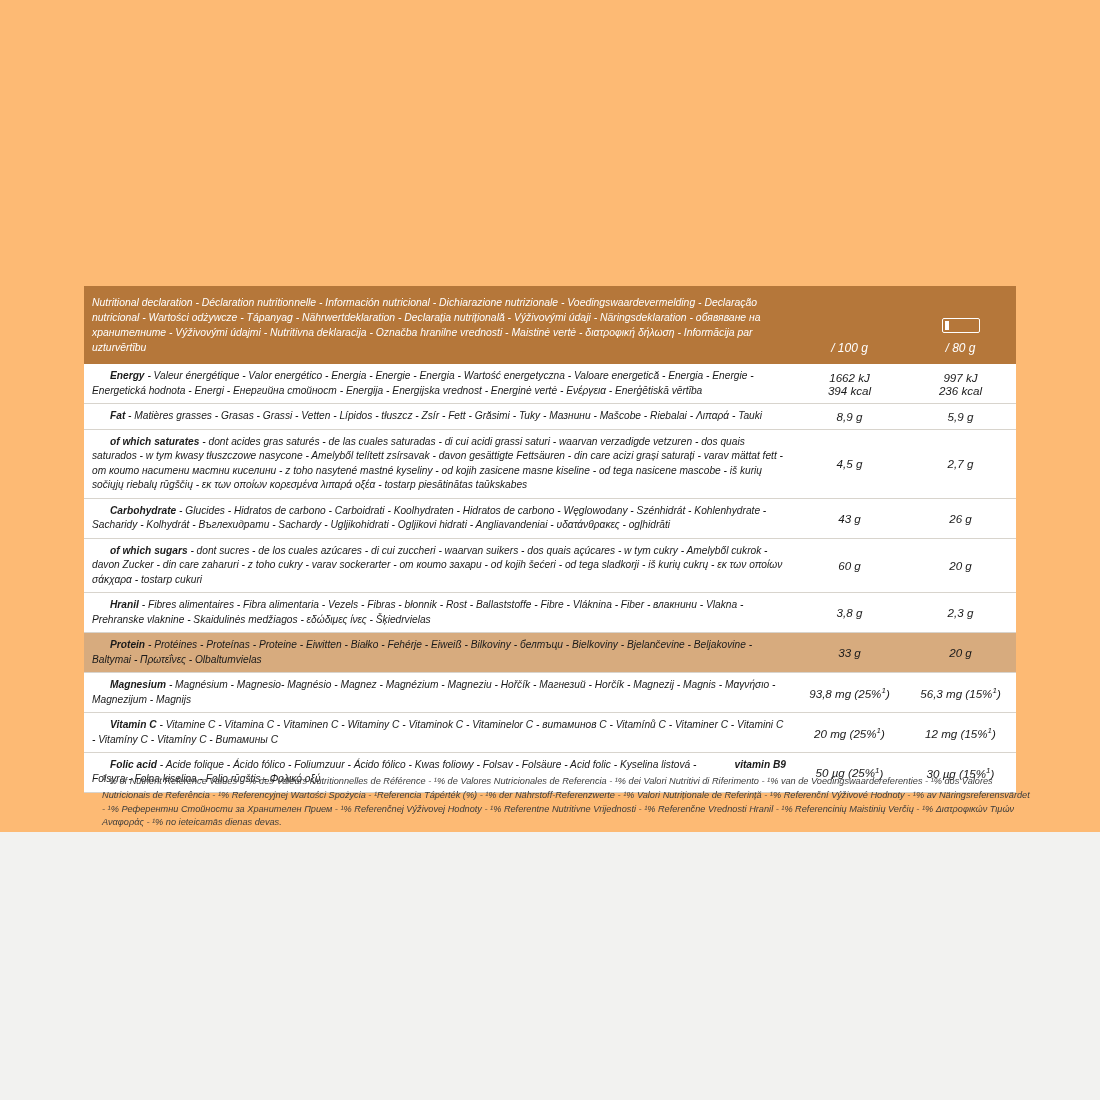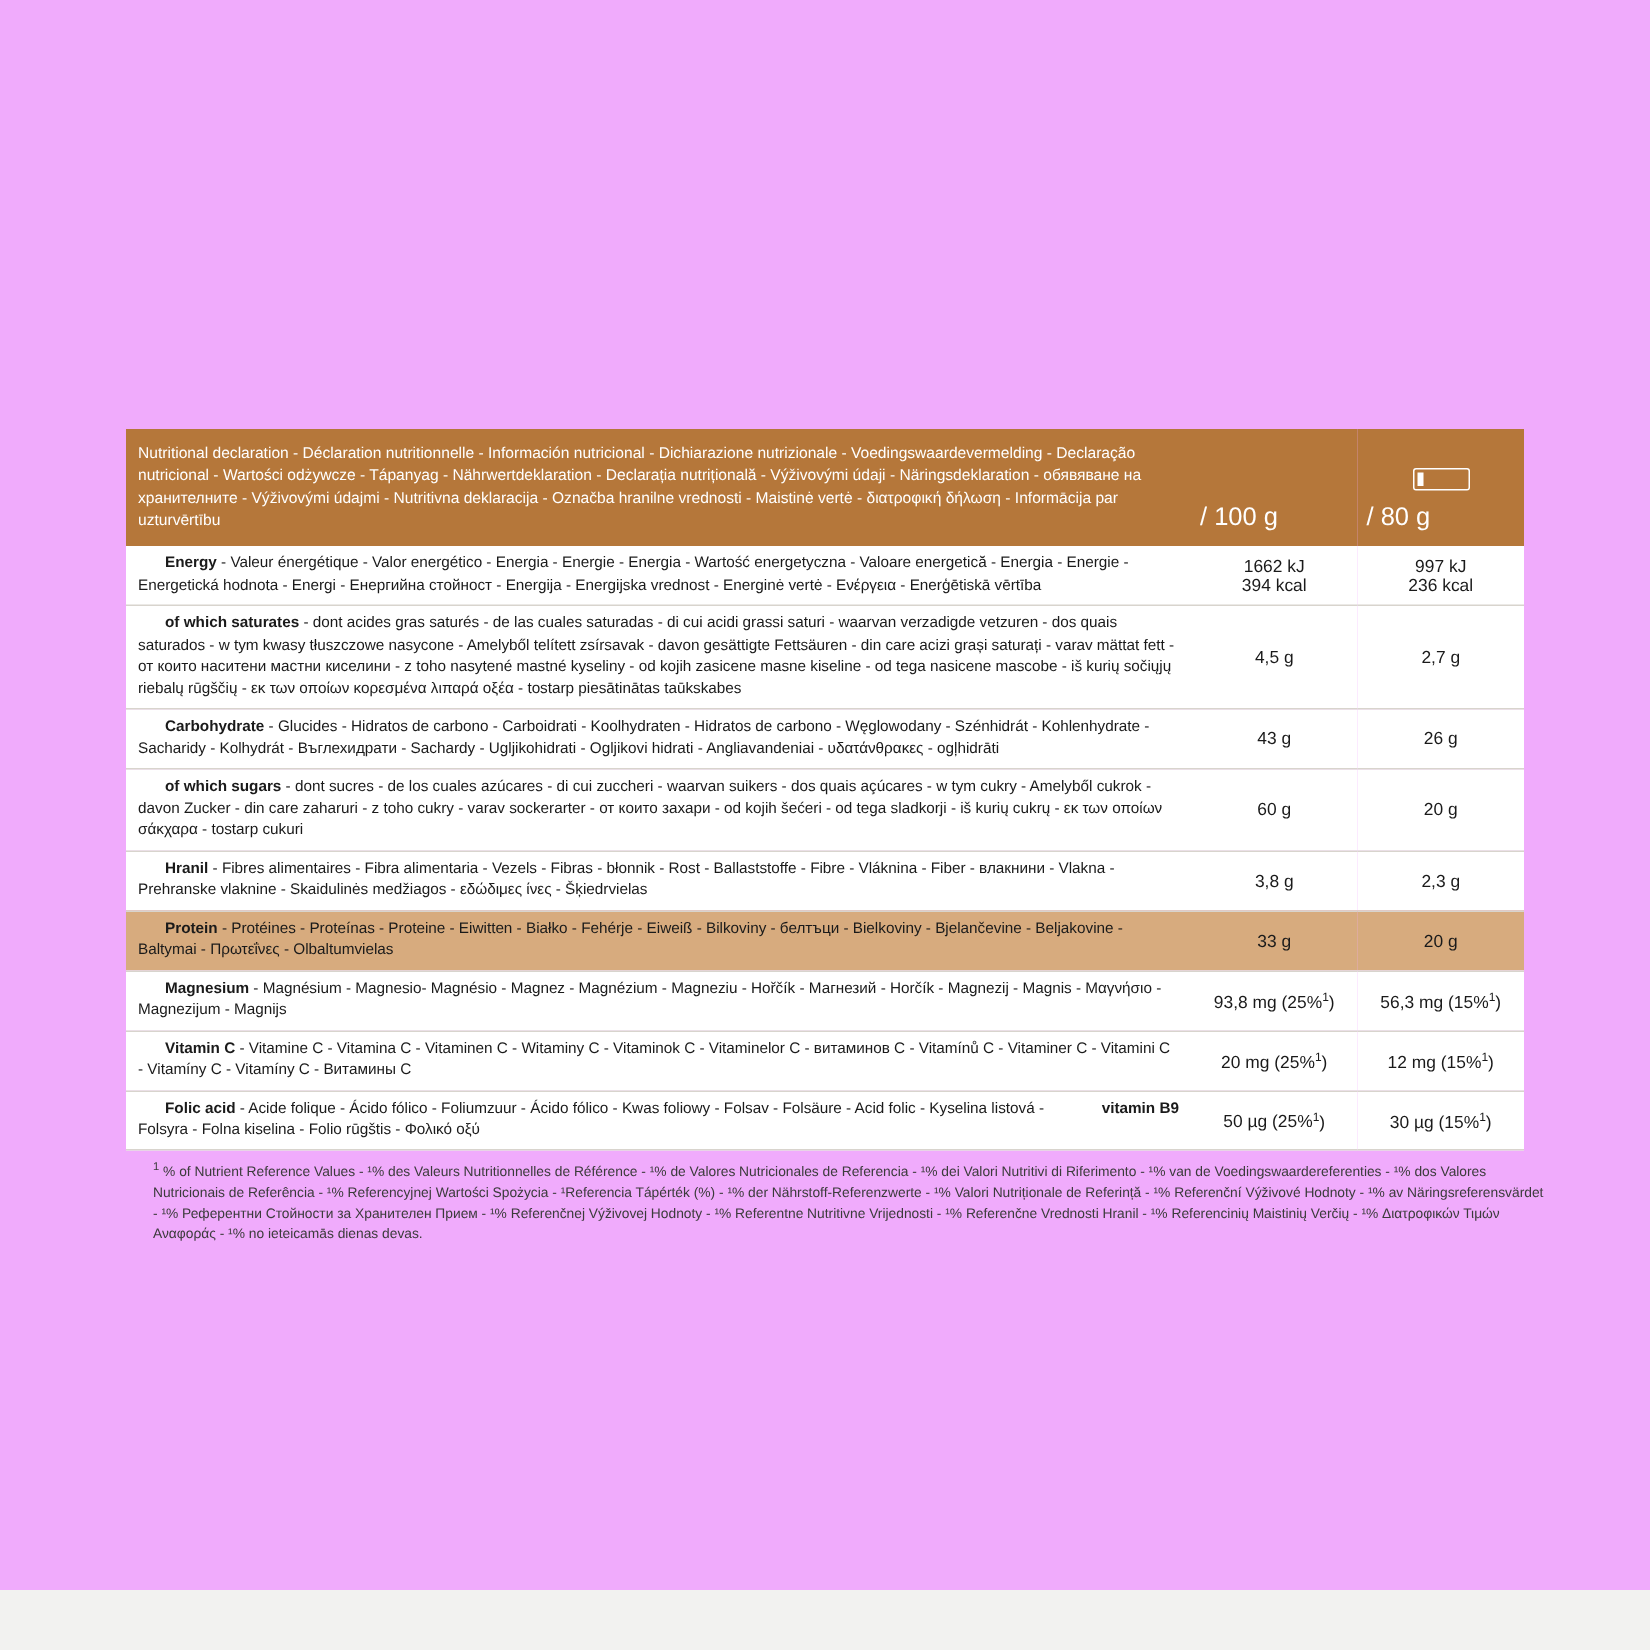--- a/index.html
+++ b/index.html
@@ -6,22 +6,23 @@
     margin: 0;
     padding: 0;
     background: #f2f2f0;
     width: 1100px;
     height: 1100px;
     font-family: "Liberation Sans", sans-serif;
   }
   #sheet {
     position: relative;
     width: 1100px;
-    height: 1060px;
-    background: #f0abfc;
+    height: 832px;
+    background: #fdba74;
+    font-style: italic;
   }
   .table-wrap {
     position: absolute;
     left: 84px;
     top: 286px;
     width: 932px;
   }
   table.nutri {
     border-collapse: collapse;
     width: 932px;
@@ -41,21 +42,22 @@
     background: #b5773a;
     color: #ffffff;
     vertical-align: top;
   }
   .hdr .hdr-text {
     font-size: 10.4px;
     line-height: 1.45;
     padding: 9px 8px 9px 8px;
   }
   .hdr .hdr-unit {
-    font-size: 17px;
+    text-align: center;
+    font-size: 12px;
     vertical-align: bottom;
     padding-bottom: 9px;
   }
   .pack-icon {
     display: block;
     margin: 0 auto 8px auto;
     width: 36px;
     height: 13px;
     border: 1.6px solid #ffffff;
     border-radius: 2px;
@@ -132,20 +134,25 @@
           </td>
         </tr>
       <tr class="row">
             <td class="name"><b>Energy</b><span> - Valeur énergétique - Valor energético - Energia - Energie - Energia - Wartość energetyczna - Valoare energetică - Energia - Energie - Energetická hodnota - Energi - Енергийна стойност - Energija - Energijska vrednost - Energinė vertė - Ενέργεια - Enerģētiskā vērtība</span></td>
             <td class="val"><span style="white-space: pre-line;">1662 kJ
 394 kcal</span></td>
             <td class="val"><span style="white-space: pre-line;">997 kJ
 236 kcal</span></td>
           </tr>
           <tr class="row">
+            <td class="name"><b>Fat</b><span> - Matières grasses - Grasas - Grassi - Vetten - Lípidos - tłuszcz - Zsír - Fett - Grăsimi - Tuky - Мазнини - Mašcobe - Riebalai - Λιπαρά - Tauki</span></td>
+            <td class="val"><span style="white-space: pre-line;">8,9 g</span></td>
+            <td class="val"><span style="white-space: pre-line;">5,9 g</span></td>
+          </tr>
+          <tr class="row">
             <td class="name"><b>of which saturates</b><span> - dont acides gras saturés - de las cuales saturadas - di cui acidi grassi saturi - waarvan verzadigde vetzuren - dos quais saturados - w tym kwasy tłuszczowe nasycone - Amelyből telített zsírsavak - davon gesättigte Fettsäuren - din care acizi grași saturați - varav mättat fett - от които наситени мастни киселини - z toho nasytené mastné kyseliny - od kojih zasicene masne kiseline - od tega nasicene mascobe - iš kurių sočiųjų riebalų rūgščių - εκ των οποίων κορεσμένα λιπαρά οξέα - tostarp piesātinātas taūkskabes</span></td>
             <td class="val"><span style="white-space: pre-line;">4,5 g</span></td>
             <td class="val"><span style="white-space: pre-line;">2,7 g</span></td>
           </tr>
           <tr class="row">
             <td class="name"><b>Carbohydrate</b><span> - Glucides - Hidratos de carbono - Carboidrati - Koolhydraten - Hidratos de carbono - Węglowodany - Szénhidrát - Kohlenhydrate - Sacharidy - Kolhydrát - Въглехидрати - Sachardy - Ugljikohidrati - Ogljikovi hidrati - Angliavandeniai - υδατάνθρακες - ogļhidrāti</span></td>
             <td class="val"><span style="white-space: pre-line;">43 g</span></td>
             <td class="val"><span style="white-space: pre-line;">26 g</span></td>
           </tr>
           <tr class="row">

